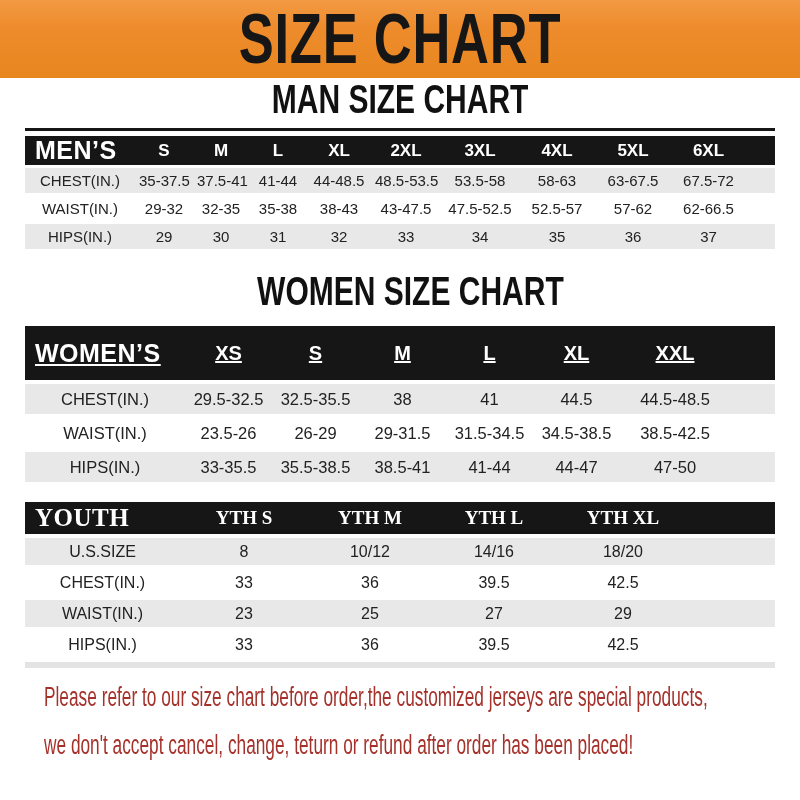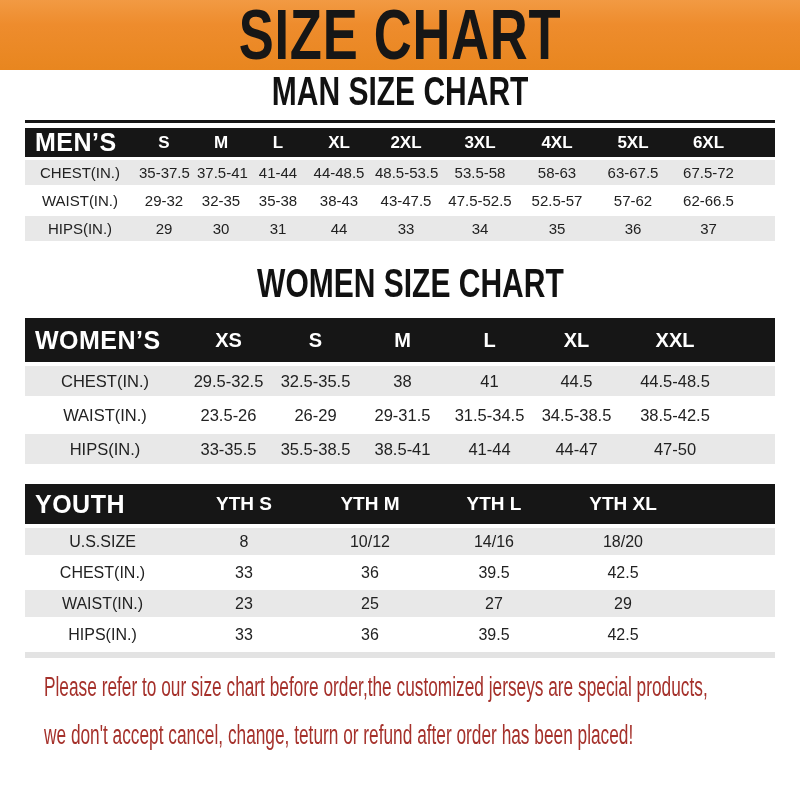--- a/index.html
+++ b/index.html
@@ -5,21 +5,21 @@
   * { box-sizing: border-box; }
   html, body {
     margin: 0; padding: 0;
     width: 800px; height: 800px;
     background: #ffffff;
     font-family: "Liberation Sans", "DejaVu Sans", sans-serif;
     overflow: hidden;
   }
   
   .banner {
-    width: 800px; height: 70px;
+    width: 800px; height: 78px;
     background: linear-gradient(180deg, #f29a43 0%, var(--banner-orange, #ee8c2d) 35%, #e8861f 100%);
     display: flex; align-items: center; justify-content: center;
   }
   .banner .title {
     font-size: 70px; font-weight: 700; letter-spacing: 1px;
     color: var(--banner-text, #161616);
     line-height: 70px;
   }
   .cond {
     display: inline-block;
@@ -62,22 +62,22 @@
     white-space: nowrap; overflow: hidden;
     color: var(--table-text, #222222);
   }
   thead th {
     background: var(--header-bar-black, #161616);
     color: var(--header-bar-text, #ffffff);
     font-weight: 700;
     margin-left: 12px;
   }
   .men-table   thead th { height: 28px; font-size: 17px; }
-  .women-table thead th { height: 44px; font-size: 20px; }
-  .youth-table thead th { height: 40px; font-size: 19px; }
+  .women-table thead th { height: 54px; font-size: 20px; text-decoration: underline; }
+  .youth-table thead th { height: 32px; font-size: 19px; font-family: Liberation Serif, serif; }
   th.corner {
     text-align: left; padding-left: 10px;
     font-size: 25px !important; letter-spacing: 0.5px;
   }
   .men-table   tbody td { height: 25px; }
   .women-table tbody td { height: 30px; }
   .youth-table tbody td { height: 27px; }
   tr.gray  td { background: var(--row-gray, #e8e8e8); }
   tr.white td { background: var(--row-white, #ffffff); }
   .bottom-strip {
@@ -157,21 +157,21 @@
         <td>52.5-57</td>
         <td>57-62</td>
         <td>62-66.5</td>
         <td></td>
       </tr>
       <tr class="gray">
         <td>HIPS(IN.)</td>
         <td>29</td>
         <td>30</td>
         <td>31</td>
-        <td>44</td>
+        <td>32</td>
         <td>33</td>
         <td>34</td>
         <td>35</td>
         <td>36</td>
         <td>37</td>
         <td></td>
       </tr>
     </tbody>
   </table>
 </section>

